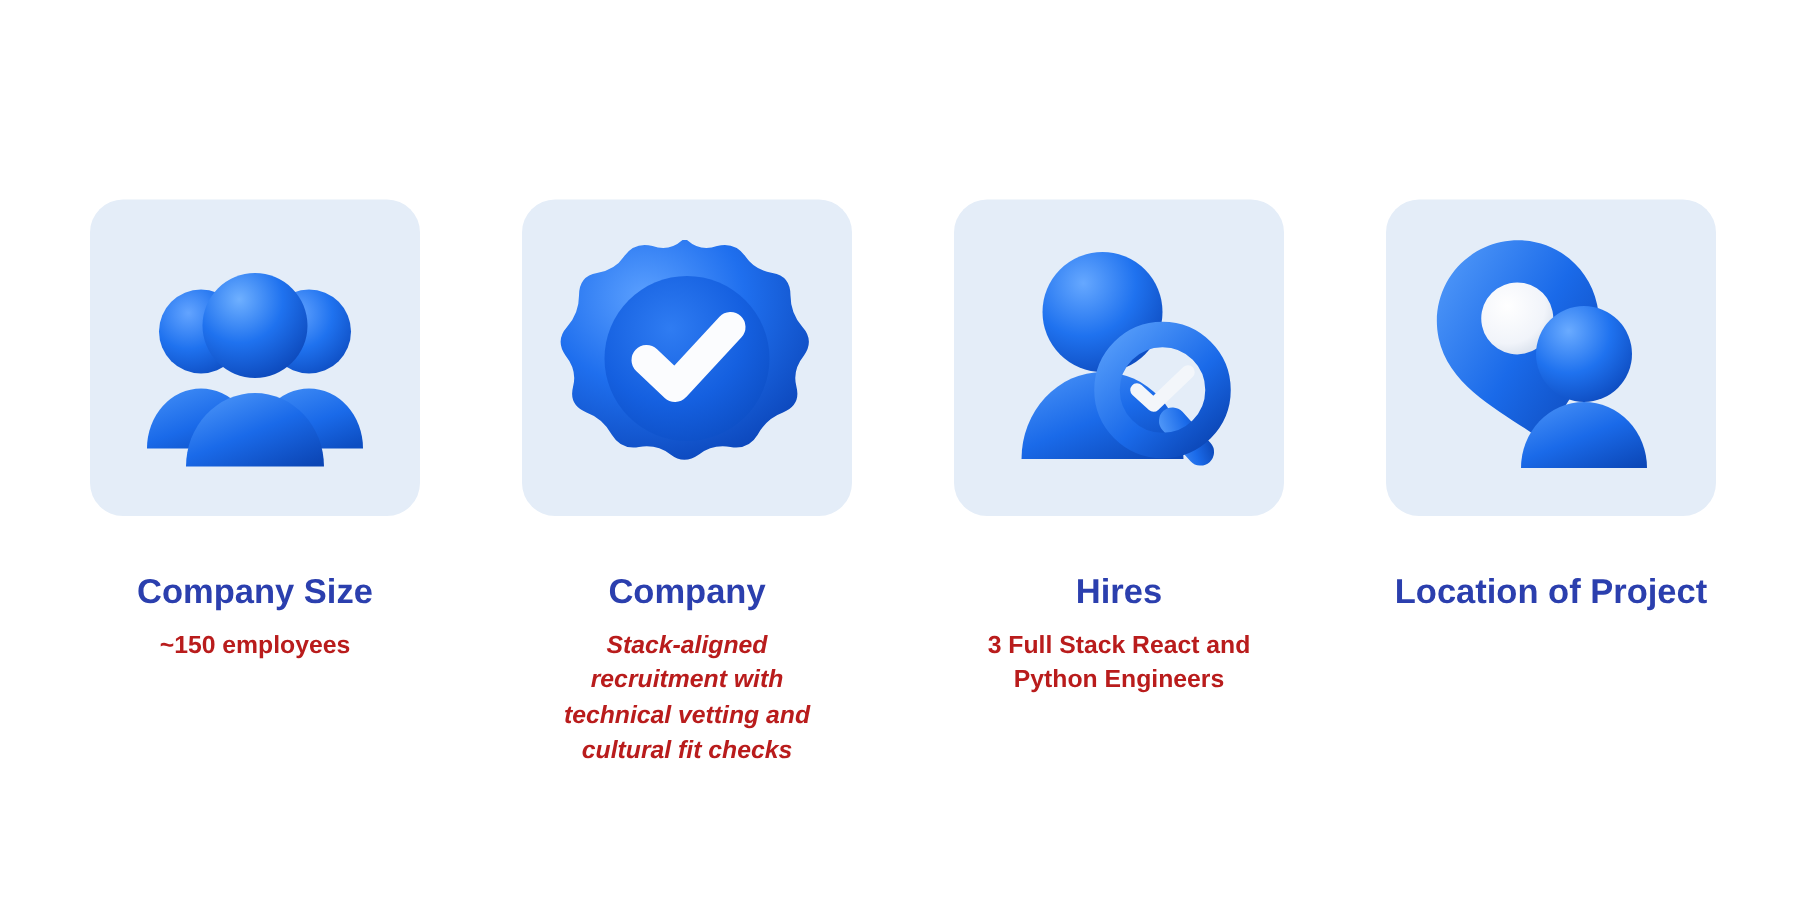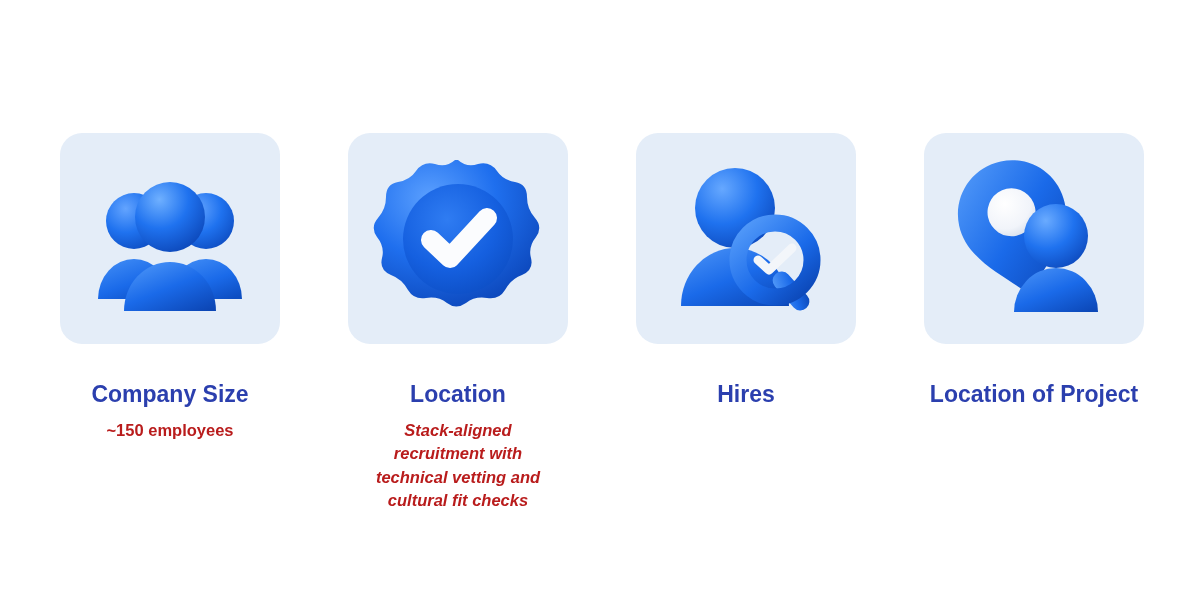--- a/index.html
+++ b/index.html
@@ -145,21 +145,21 @@
           </defs>
 
           <path d="M85 6
             q9 8 20 4 q12 -3 19 7 q6 9 18 11 q12 2 12 15 q0 12 8 21 q8 9 1 19 q-8 10 -5 21 q3 12 -9 17 q-11 4 -17 15 q-6 10 -18 8 q-12 -2 -21 5 q-10 7 -19 0 q-9 -7 -21 -5 q-12 2 -18 -8 q-6 -11 -17 -15 q-12 -5 -9 -17 q3 -11 -5 -21 q-7 -10 1 -19 q8 -9 8 -21 q0 -13 12 -15 q12 -2 18 -11 q7 -10 19 -7 q11 4 20 -4 z" fill="url(#g2o)"></path>
 
           <circle cx="85" cy="85" r="55" fill="url(#g2i)"></circle>
 
           <path d="M58 86 L77 104 L114 64" fill="none" stroke="#fbfcfe" stroke-width="20" stroke-linecap="round" stroke-linejoin="round"></path>
         </svg>
       </div>
-      <div class="card-title">Location</div>
+      <div class="card-title">Company</div>
       <div class="card-desc">Stack-aligned recruitment with technical vetting and cultural fit checks</div>
     </div>
 
     <div class="card">
       <div class="icon-tile">
         <svg width="175" height="165" viewBox="0 0 175 165">
           <defs>
             <radialGradient id="g3h" cx="34%" cy="26%" r="80%">
               <stop offset="0%" stop-color="#66a8ff"></stop>
               <stop offset="55%" stop-color="#1f72ef"></stop>
@@ -182,20 +182,21 @@
           <circle cx="76" cy="52" r="40" fill="url(#g3h)"></circle>
 
           <rect x="123" y="112" width="18" height="46" rx="9" transform="rotate(-42 132 135)" fill="url(#g3r)"></rect>
 
           <circle cx="116" cy="104" r="37" fill="none" stroke="url(#g3r)" stroke-width="17"></circle>
 
           <path d="M99 104 L110 114 L133 92" fill="none" stroke="#f3f6fa" stroke-width="9" stroke-linecap="round" stroke-linejoin="round"></path>
         </svg>
       </div>
       <div class="card-title">Hires</div>
+      <div class="card-desc">3 Full Stack React and Python Engineers</div>
     </div>
 
     <div class="card">
       <div class="icon-tile">
         <svg width="180" height="170" viewBox="0 0 180 170">
           <defs>
             <linearGradient id="g4p" x1="0.1" y1="0.05" x2="0.9" y2="1">
               <stop offset="0%" stop-color="#4f97f8"></stop>
               <stop offset="50%" stop-color="#1a6ae9"></stop>
               <stop offset="100%" stop-color="#0c46b6"></stop>

